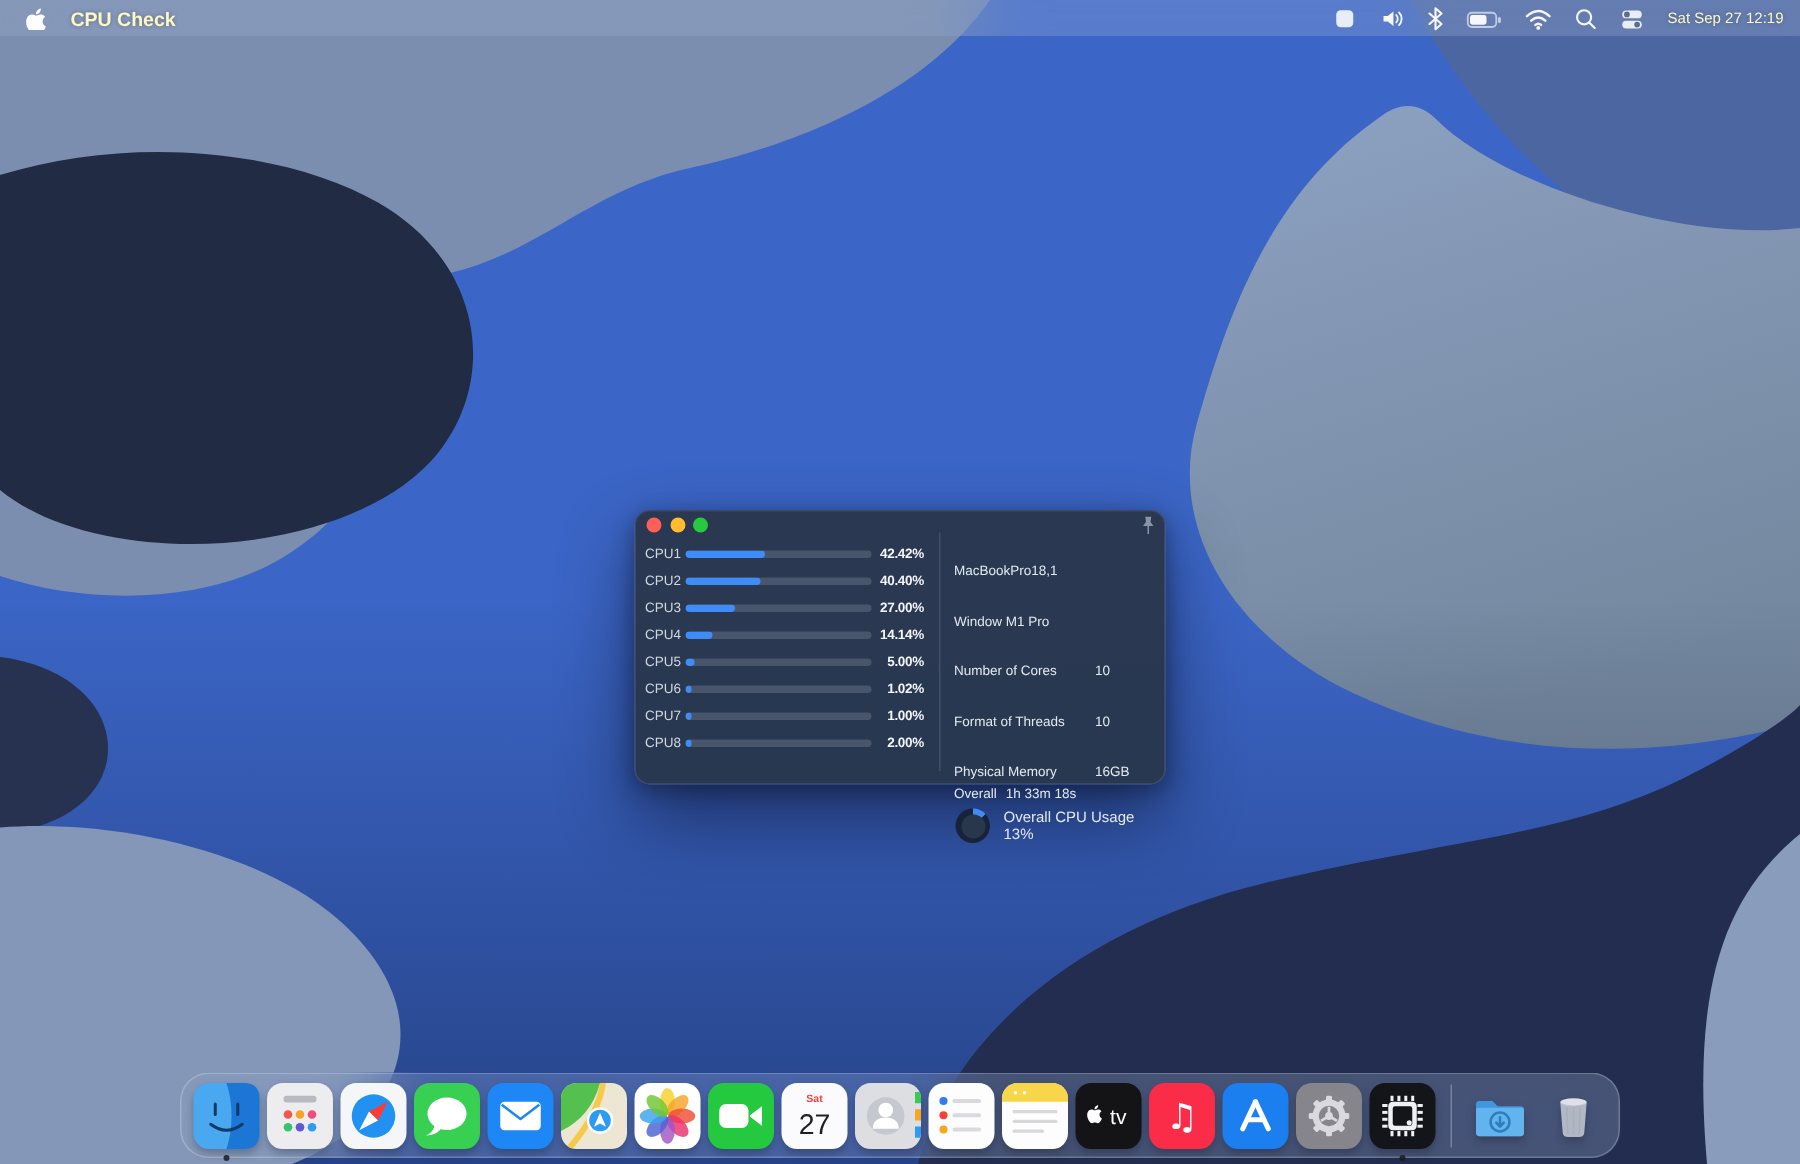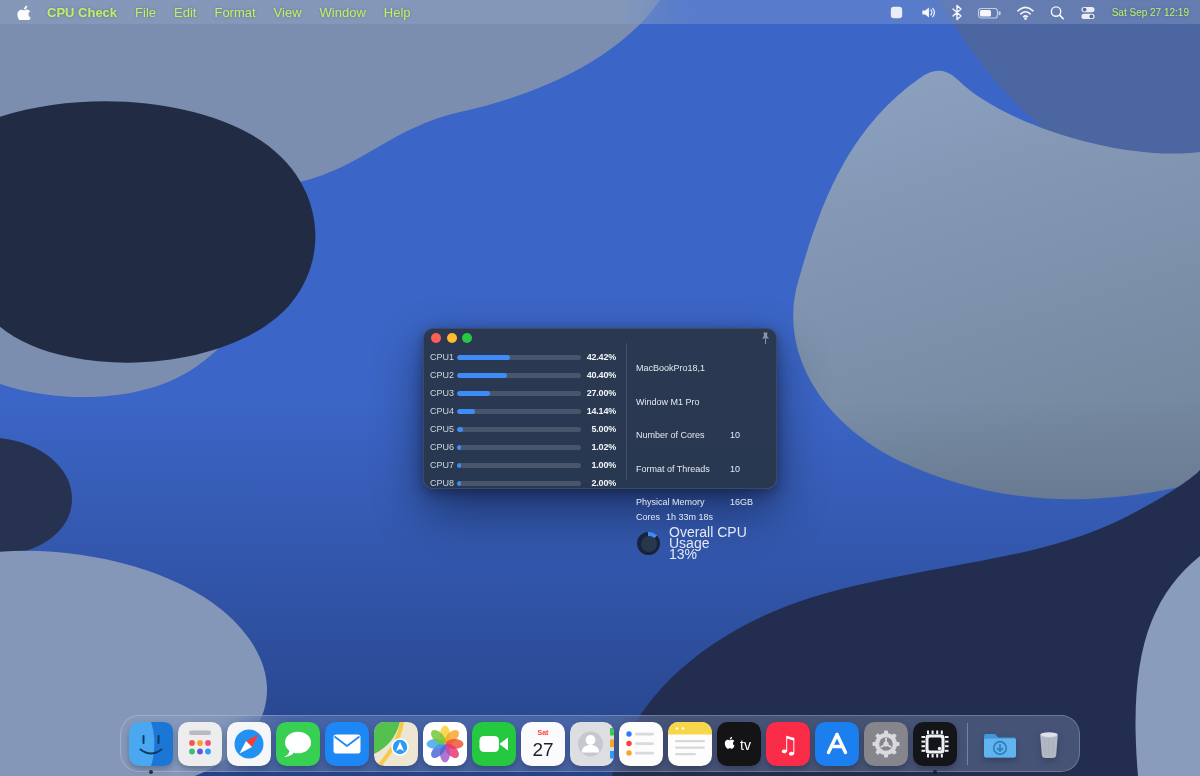--- a/index.html
+++ b/index.html
@@ -10,36 +10,36 @@
     -webkit-user-select:none; user-select:none;
   }
   
   #wallpaper { position:absolute; inset:0; }
   
   .menubar {
     position:absolute; top:0; left:0; right:0; height:24px;
     display:flex; align-items:center;
     background:rgba(160,175,200,0.32);
     backdrop-filter:blur(22px) saturate(1.2);
-    color:#bef264; font-size:13px;
+    color:#fef9c3; font-size:13px;
     text-shadow:0 0 3px rgba(20,30,55,0.35);
     z-index:30;
   }
   .menubar .apple { margin-left:17px; display:flex; align-items:center; }
   .menubar .app-name { font-weight:bold; margin-left:16px; }
   .menu-items { display:flex; align-items:center; }
   .menu-item { padding:0 9px; cursor:default; }
   .menu-item:first-child { margin-left:9px; }
   .mb-right { margin-left:auto; display:flex; align-items:center; margin-right:11px; }
   .status-icon { display:flex; align-items:center; justify-content:center; padding:0 7px; height:24px; }
   .status-icon svg { display:block; }
   .clock { margin-left:8px; font-size:10px; white-space:pre; }
   
   .cpu-window {
-    position:absolute; left:423px; top:328px; width:354px; height:161px;
+    position:absolute; left:423px; top:340px; width:354px; height:183px;
     background:rgba(41,55,77,0.97);
     border:1px solid rgba(255,255,255,0.09);
     border-radius:10px;
     box-shadow:0 22px 50px rgba(0,0,10,0.45), 0 4px 14px rgba(0,0,10,0.35);
     z-index:20; color:#d8dfe8; font-size:9px;
   }
   .traffic { position:absolute; top:4px; left:7px; display:flex; gap:5.5px; }
   .tl { width:10px; height:10px; border-radius:50%; }
   .tl.close{ background:#ff5f57; } .tl.min{ background:#febc2e; } .tl.zoom{ background:#28c840; }
   .pin { position:absolute; top:3px; right:6px; opacity:.75; cursor:default; }
@@ -51,21 +51,21 @@
   .cpu-pct { flex:1; text-align:right; padding-right:10px; font-size:9px; font-weight:bold; color:#f2f5f9; letter-spacing:-0.2px; }
   .v-divider { position:absolute; left:202px; top:14px; bottom:8px; width:1px; background:rgba(255,255,255,0.12); }
   .right-pane { position:absolute; left:212px; top:13px; right:6px; }
   .info-line { height:14.5px; display:flex; align-items:center; font-size:9px; color:#e3e9f0;margin-top:19px; }
   .info-line .lbl { width:94px; }
   .info-line .val { flex:1; }
   .uptime-line { height:14.5px; display:flex; align-items:center; gap:6px; font-size:9px; color:#e3e9f0; }
   .overall-line { display:flex; align-items:center; gap:9px; margin-top:3px; margin-left:1px; }
   .donut { width:23px; height:23px; border-radius:50%; position:relative; flex:0 0 auto; }
   .donut::after { content:""; position:absolute; inset:3.5px; border-radius:50%; background:#29374d; }
-  .overall-text { line-height:11px; font-size:14px; color:#e3e9f0; }
+  .overall-text { line-height:11px; font-size:10px; color:#e3e9f0; }
   
   .dock {
     position:absolute; left:50%; transform:translateX(-50%); bottom:4px;
     height:57px; display:flex; align-items:center; gap:3px;
     padding:0 7px;
     background:rgba(145,158,182,0.34);
     backdrop-filter:blur(20px) saturate(1.3);
     border:1px solid rgba(255,255,255,0.22);
     border-radius:19px;
     z-index:30;
@@ -106,28 +106,20 @@
 </svg>
 </div>
 
 <div class="menubar">
   <span class="apple" id="apple-logo">
       <svg width="14" height="16" viewBox="0 0 20 21">
         <path d="M16.365 12.84c-.03-2.94 2.4-4.35 2.51-4.42-1.37-2-3.5-2.27-4.25-2.3-1.81-.18-3.53 1.06-4.45 1.06-.92 0-2.33-1.03-3.83-1-1.97.03-3.78 1.14-4.79 2.9-2.04 3.54-.52 8.78 1.47 11.65.97 1.4 2.13 2.98 3.65 2.92 1.46-.06 2.01-.95 3.78-.95 1.77 0 2.26.95 3.8.92 1.57-.03 2.57-1.43 3.53-2.84 1.11-1.63 1.57-3.2 1.6-3.28-.04-.02-3.07-1.18-3.1-4.66zM13.44 4.19c.8-.97 1.35-2.33 1.2-3.69-1.16.05-2.57.78-3.4 1.75-.75.86-1.4 2.24-1.22 3.56 1.3.1 2.61-.66 3.42-1.62z" fill="#fdfdff" transform="translate(0,1)"></path>
       </svg>
     </span>
   <span class="app-name">CPU Check</span>
-  <span class="menu-items" id="menu-items">
-      <span class="menu-item">File</span>
-      <span class="menu-item">Edit</span>
-      <span class="menu-item">Format</span>
-      <span class="menu-item">View</span>
-      <span class="menu-item">Window</span>
-      <span class="menu-item">Help</span>
-    </span>
   <span class="mb-right">
     <span id="status-icons" style="display:flex;align-items:center;">
         <span class="status-icon">
           <svg width="17" height="17" viewBox="0 0 18 18">
             <rect x="3" y="3" width="12" height="12" rx="3.2" fill="#f5f7fb" fill-opacity="0.92"></rect>
           </svg>
         </span>
         <span class="status-icon">
           <svg width="18" height="17" viewBox="0 0 18 18">
             <path d="M3 7 H6 L10 3.8 V14.2 L6 11 H3 Z" fill="#f5f7fb"></path>
@@ -260,21 +252,21 @@
         <div class="info-line">
           <span class="lbl">Format of Threads</span>
           <span class="val">10</span>
         </div>
         <div class="info-line">
           <span class="lbl">Physical Memory</span>
           <span class="val">16GB</span>
         </div>
       </div>
     <div class="uptime-line">
-      <span>Cores</span>
+      <span>Overall</span>
       <span>1h 33m 18s</span>
     </div>
     <div class="overall-line">
       <span class="donut" id="overall-donut" style="background: conic-gradient(rgb(62, 140, 247) 0deg, rgb(62, 140, 247) 13%, rgb(23, 35, 58) 13%, rgb(23, 35, 58) 100%);"></span>
       <span class="overall-text">
         <span>Overall CPU Usage</span><br>
         <span>13%</span>
       </span>
     </div>
   </div>

